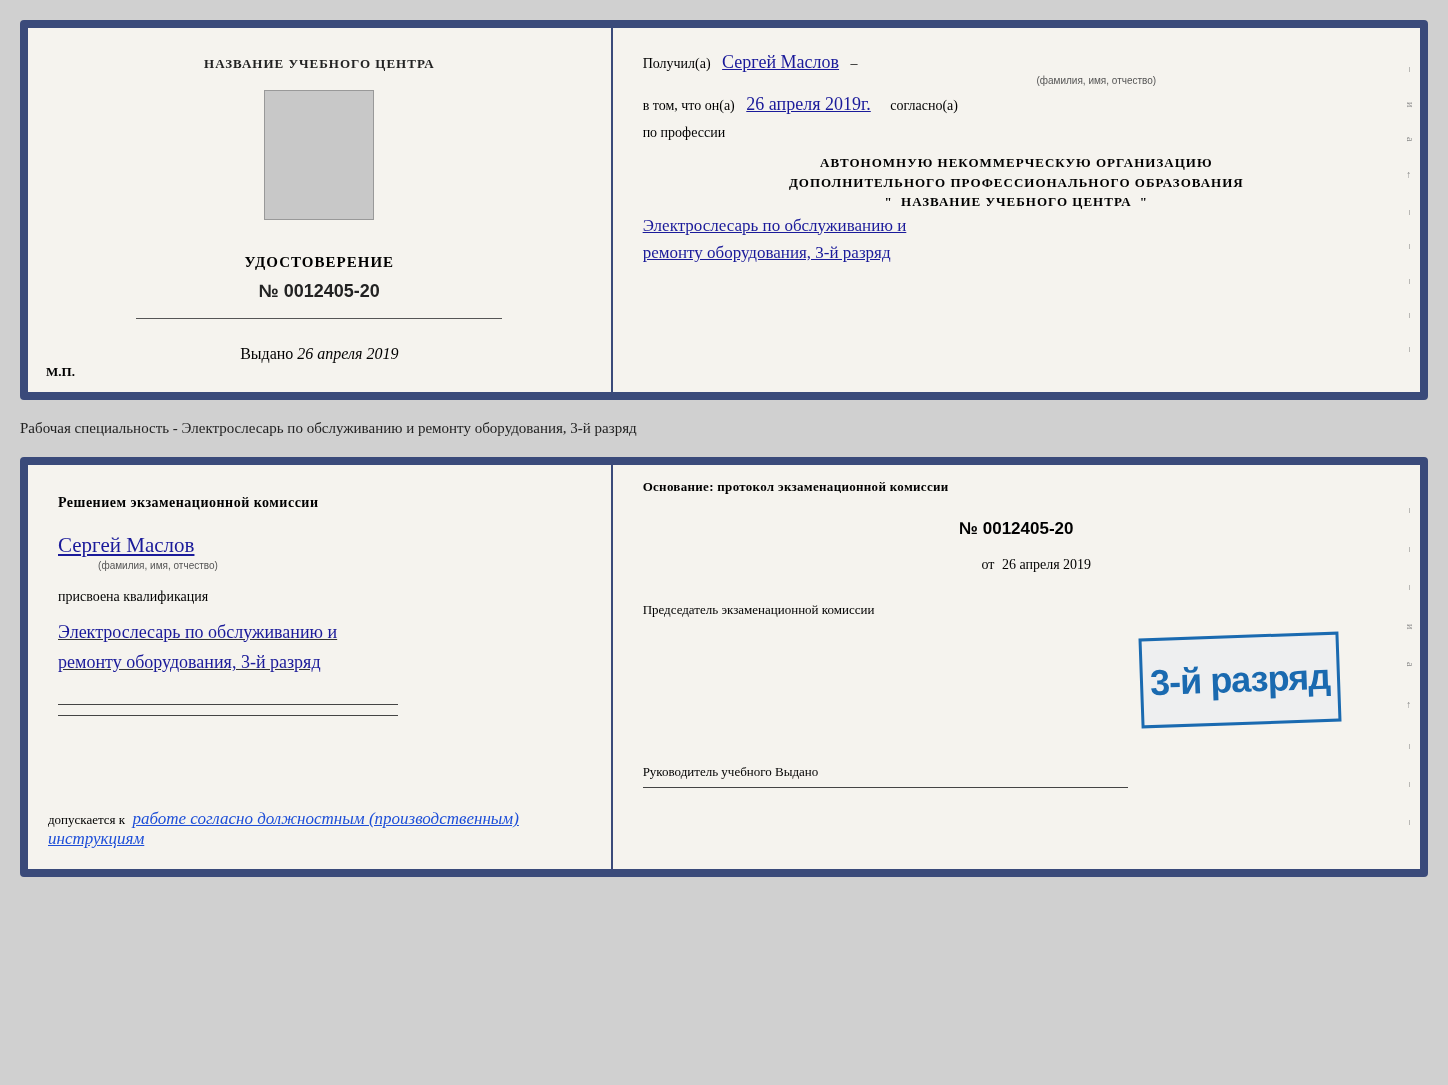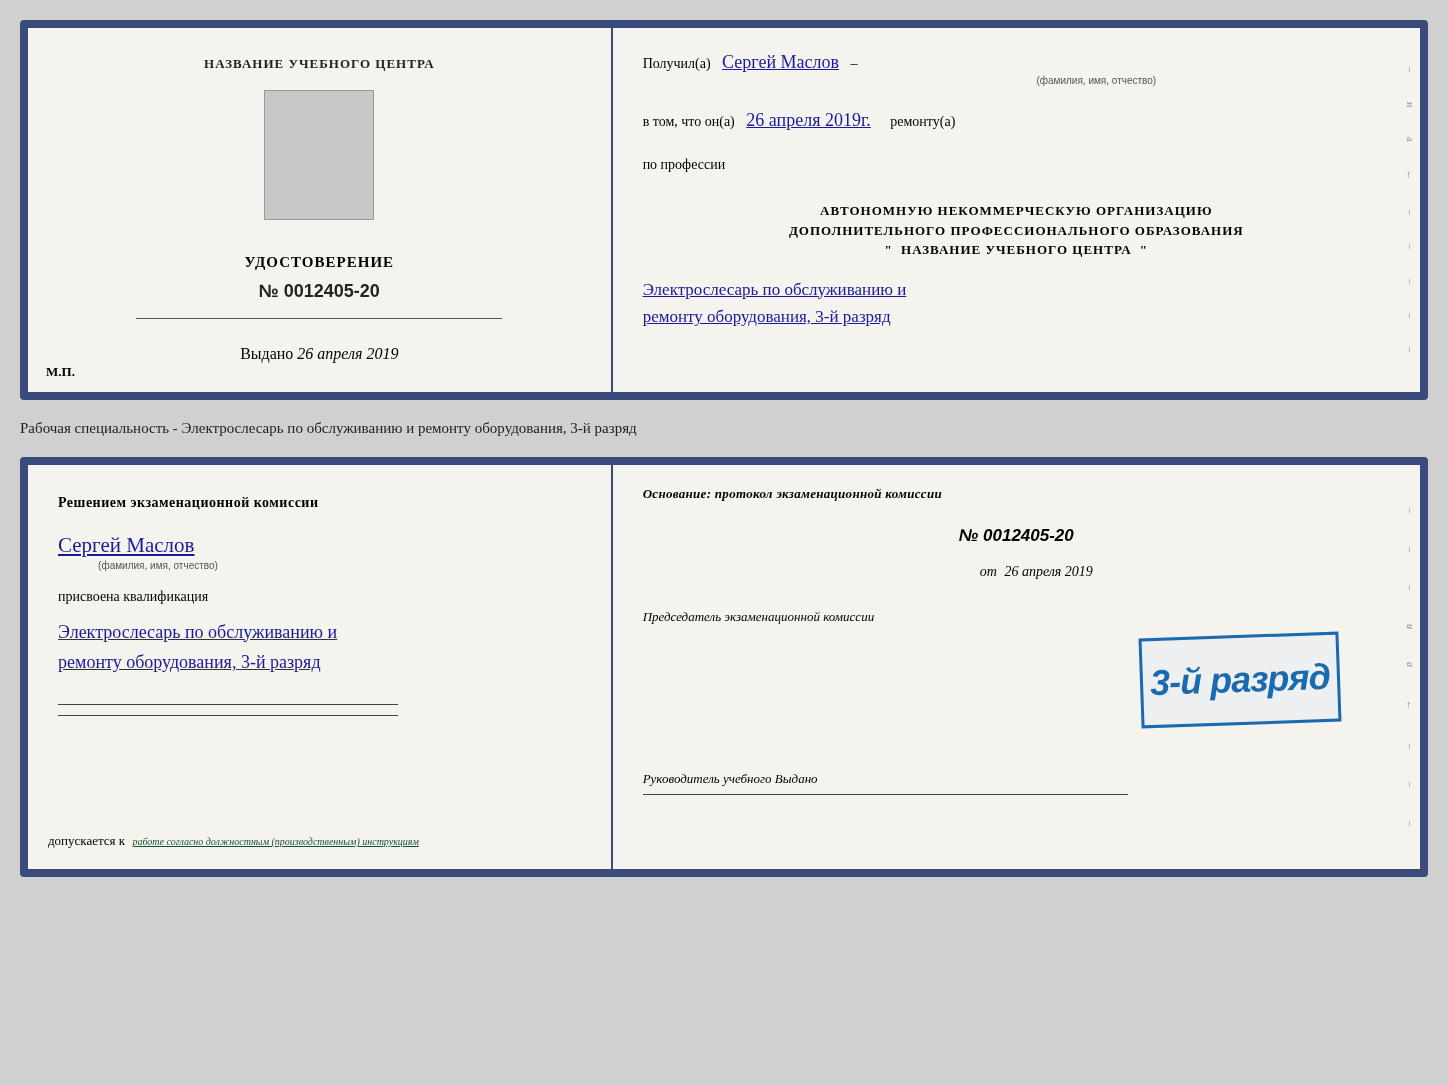--- a/index.html
+++ b/index.html
@@ -38,21 +38,21 @@
       align-items: center;
       gap: 10px;
       position: relative;
     }
 
     .cert-right {
       width: 58%;
       padding: 24px 30px;
       display: flex;
       flex-direction: column;
-      gap: 16px;
+      gap: 0;
       position: relative;
     }
 
     .cert-title {
       font-size: 13px;
       font-weight: 700;
       letter-spacing: 1px;
       text-align: center;
       color: #222;
       text-transform: uppercase;
@@ -160,26 +160,25 @@
       border-right: 2px solid #3a4a7a;
       padding: 28px 30px;
       display: flex;
       flex-direction: column;
       gap: 8px;
       position: relative;
     }
 
     .bottom-right {
       width: 58%;
-      padding: 19px 30px;
+      padding: 12px 30px;
       display: flex;
       flex-direction: column;
       gap: 14px;
       position: relative;
-      font-style: italic;
     }
 
     .komissia-title {
       font-size: 14px;
       font-weight: 600;
       letter-spacing: 0.5px;
       line-height: 1.4;
       text-align: left;
     }
 
@@ -209,22 +208,22 @@
       margin-top: 10px;
       position: absolute;
       bottom: 20px;
       left: 20px;
       right: 20px;
     }
 
     .dopusk-italic {
       font-style: italic;
       font-family: 'Segoe Script', 'Brush Script MT', cursive;
-      font-size: 10px;
-      color: #14532d;
+      font-size: 17px;
+      color: #1d4ed8;
     }
 
     .osnov-text {
       font-size: 13px;
       font-weight: 600;
       letter-spacing: 0.3px;
       line-height: 1.5;
     }
 
     .proto-number {
@@ -325,21 +324,21 @@
       <div style="font-size:14px;">
         <span>Получил(а)</span>
         <span class="handwritten inline-underline" style="margin-left:8px;">Сергей Маслов</span>
         <span style="margin-left:8px;">–</span>
         <div class="small-caption" style="margin-top:2px; margin-left:160px;">(фамилия, имя, отчество)</div>
       </div>
 
       <div style="font-size:14px; margin-top:8px;">
         <span>в том, что он(а)</span>
         <span class="handwritten inline-underline" style="margin-left:8px;">26 апреля 2019г.</span>
-        <span style="margin-left:16px;">ремонту(а)</span>
+        <span style="margin-left:16px;">согласно(а)</span>
       </div>
 
       <div style="font-size:14px; margin-top:10px;">
         <span>по профессии</span>
       </div>
 
       <div style="margin-top:12px;">
         <div class="upper-text">АВТОНОМНУЮ НЕКОММЕРЧЕСКУЮ ОРГАНИЗАЦИЮ</div>
         <div class="upper-text">ДОПОЛНИТЕЛЬНОГО ПРОФЕССИОНАЛЬНОГО ОБРАЗОВАНИЯ</div>
         <div class="upper-text">

